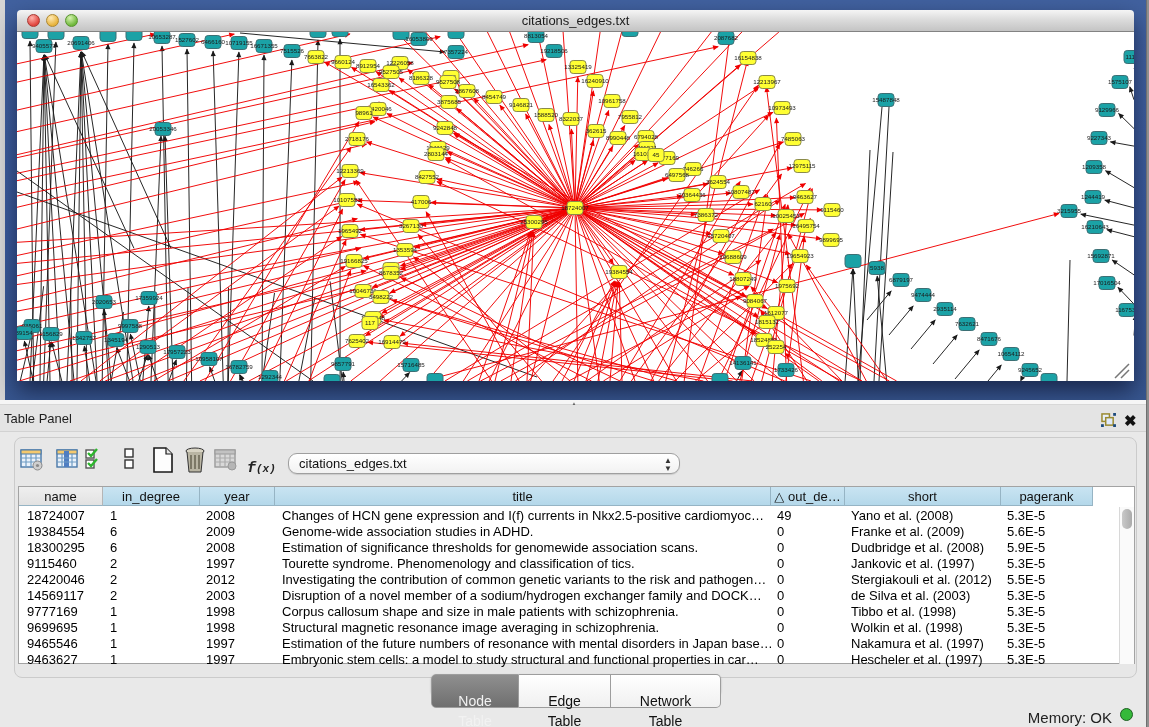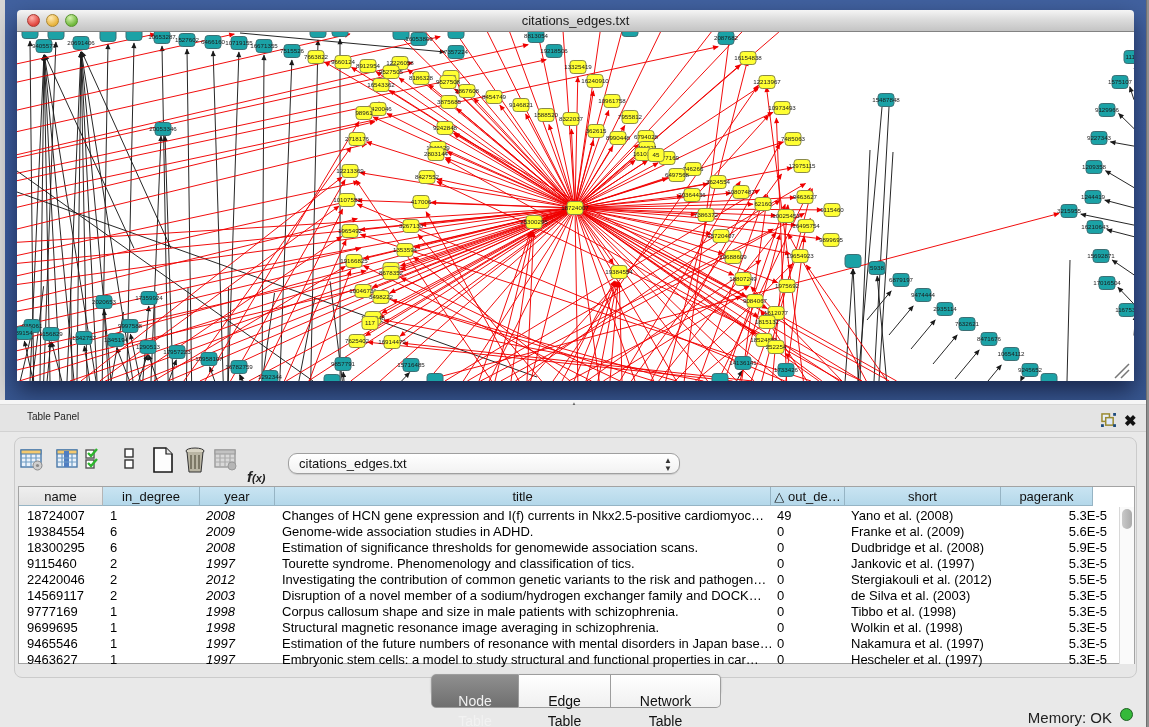--- a/index.html
+++ b/index.html
@@ -9,37 +9,37 @@
 #titlebar { position:absolute; left:0; top:0; width:100%; height:22px; border-radius:4px 4px 0 0; background:linear-gradient(180deg,#f5f5f5,#dcdcdc 45%,#c4c4c4); border-bottom:1px solid #838383; }
 #title { text-align:center; font-size:13px; color:#1c1c1c; line-height:21px; }
 .tl { position:absolute; top:4px; width:13px; height:13px; border-radius:50%; }
 #tlr { left:10px; background:radial-gradient(circle at 4px 3px,#ffb2ab,#e0443e 70%); border:1px solid #a83832; }
 #tly { left:29px; background:radial-gradient(circle at 4px 3px,#ffe9b3,#e7b33c 70%); border:1px solid #ad8730; }
 #tlg { left:48px; background:radial-gradient(circle at 4px 3px,#d6f3af,#6fb83c 70%); border:1px solid #57922e; }
 #panel { position:absolute; left:0; top:400px; width:1149px; height:327px; background:#e9e9e9; }
 #splitter { position:absolute; left:0; top:0; width:1149px; height:5px; background:#f6f6f6; border-bottom:1px solid #d8d8d8; }
 #spArrow { position:absolute; left:570px; top:0px; font-size:8px; color:#666; }
 #ptitle { position:absolute; left:0; top:5px; width:1149px; height:27px; background:#e4e4e4; border-bottom:1px solid #d2d2d2; }
-#ptitle span { position:absolute; left:27px; top:6px; font-size:10px; color:#1e1e1e; }
+#ptitle span { position:absolute; left:4px; top:6px; font-size:13px; color:#1e1e1e; }
 #flt { position:absolute; left:1101px; top:8px; width:15px; height:14px; }
 #px { position:absolute; left:1124px; top:7px; font-size:15px; font-weight:bold; color:#111; }
 #container { position:absolute; left:14px; top:37px; width:1123px; height:241px; background:#e7e7e7; border:1px solid #cbcbcb; border-radius:8px; }
 #toolbar { position:absolute; left:0px; top:2px; width:1100px; height:42px; }
 .ic { position:absolute; top:7px; }
 #combo { position:absolute; left:273px; top:13px; width:392px; height:21px; background:linear-gradient(180deg,#ffffff,#f2f2f2); border:1px solid #9f9f9f; border-radius:9px; font-size:13px; color:#111; line-height:19px; padding-left:10px; box-shadow:0 1px 1px rgba(0,0,0,0.12);}
 #combo .steppers { position:absolute; right:7px; top:3px; font-size:8px; color:#333; line-height:8px; text-align:center;}
 #tablewrap { position:absolute; left:3px; top:48px; width:1117px; height:178px; background:#fff; border:1px solid #a3a3a3; }
 #thead { position:absolute; left:0; top:0; height:19px; width:1115px; }
 .th { position:absolute; top:0; height:19px; background:linear-gradient(180deg,#c9e4f2,#b4d8ea); border-right:1px solid #96b4c4; border-bottom:1px solid #96b4c4; font-size:13px; color:#111; text-align:center; line-height:19px; }
 #tbody { position:absolute; left:0; top:21px; width:1100px; }
 .tr { position:relative; height:16px; font-size:13px; color:#000; white-space:nowrap; }
 .tr div { position:absolute; top:0; line-height:16px; overflow:hidden; }
-.c0 { left:8px; width:80px; } .c1 { left:91px; width:90px; } .c2 { left:187px; width:70px;font-style:italic; }
+.c0 { left:8px; width:80px; } .c1 { left:91px; width:90px; } .c2 { left:187px; width:70px; }
 .c3 { left:263px; width:492px; } .c4 { left:758px; width:70px; } .c5 { left:832px; width:152px; }
-.c6 { left:988px; width:100px;text-align:right; }
+.c6 { left:988px; width:100px; }
 #vscroll { position:absolute; right:0px; top:20px; width:15px; height:157px; background:#fafafa; border-left:1px solid #d8d8d8; }
 #vthumb { position:absolute; left:2px; top:2px; width:10px; height:20px; background:linear-gradient(90deg,#c9c9c9,#ababab); border-radius:5px; }
 #segwrap { position:absolute; left:431px; top:274px; height:21px; display:flex; box-shadow:0 1px 2px rgba(0,0,0,0.25); border-radius:5px; }
 .seg { height:21px; font-size:14px; line-height:20px; text-align:center; padding:16px; background:linear-gradient(180deg,#ffffff,#f0f0f0); border:1px solid #9d9d9d; border-left:none; color:#111; }
 .seg.first { border-left:1px solid #9d9d9d; border-radius:5px 0 0 5px; background:linear-gradient(180deg,#8f8f8f,#6f6f6f); color:#f2f2f2; }
 .seg.last { border-radius:0 5px 5px 0; }
 #status { position:absolute; right:37px; top:309px; font-size:15px; color:#222; }
 #memdot { position:absolute; right:16px; top:308px; width:13px; height:13px; border-radius:50%; background:#35b93a; border:1.5px solid #1e5f22; }
 </style></head><body>
 <div id="graphzone">
@@ -681,21 +681,21 @@
     <ellipse cx="12" cy="4" rx="9" ry="3" fill="#d8d4c4" stroke="#333"></ellipse>
     <path d="M4 5 L6 25 H18 L20 5" fill="#b9b5a3" stroke="#333"></path>
     <path d="M8 8 V22 M12 8 V22 M16 8 V22" stroke="#6e6a58" stroke-width="1.6"></path>
    </svg>
    <svg class="ic" style="left:199px" width="24" height="24" viewBox="0 0 24 24">
     <rect x="1" y="3" width="20" height="17" fill="#d9d9d9" stroke="#9a9a9a" stroke-width="1.4"></rect>
     <rect x="1" y="3" width="20" height="4" fill="#c2c2c2" stroke="#9a9a9a"></rect>
     <path d="M6 7 V20 M11 7 V20 M16 7 V20 M1 11 H21 M1 15 H21" stroke="#ababab" stroke-width="1.2"></path>
     <circle cx="18" cy="19" r="4" fill="#b5b5b5" stroke="#999"></circle>
    </svg>
-   <div class="ic" style="left:232px; top:28px; font-size:15px; font-style:italic; font-weight:bold; color:#222; font-family:Liberation Sans, sans-serif;">f<span style="font-size:11px">(x)</span></div>
+   <div class="ic" style="left:232px; top:20px; font-size:15px; font-style:italic; font-weight:bold; color:#222; font-family:Liberation Mono, monospace;">f<span style="font-size:11px">(x)</span></div>
    <div id="combo">citations_edges.txt<div class="steppers">▲<br>▼</div></div>
   </div>
   <div id="tablewrap">
    <div id="thead">
     <div class="th" style="left:0px; width:84px; background:linear-gradient(180deg,#efefef,#e2e2e2); border-right:1px solid #b5b5b5;">name</div>
     <div class="th" style="left:84px; width:97px;">in_degree</div>
     <div class="th" style="left:181px; width:75px;">year</div>
     <div class="th" style="left:256px; width:496px;">title</div>
     <div class="th" style="left:752px; width:74px;">△ out_de…</div>
     <div class="th" style="left:826px; width:156px;">short</div>

